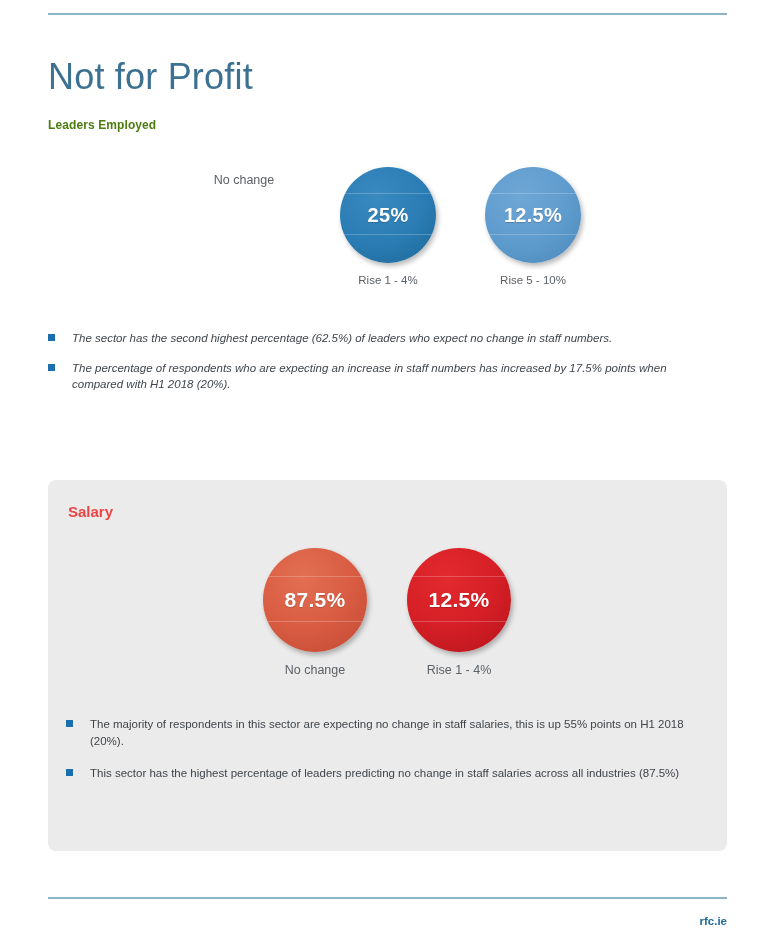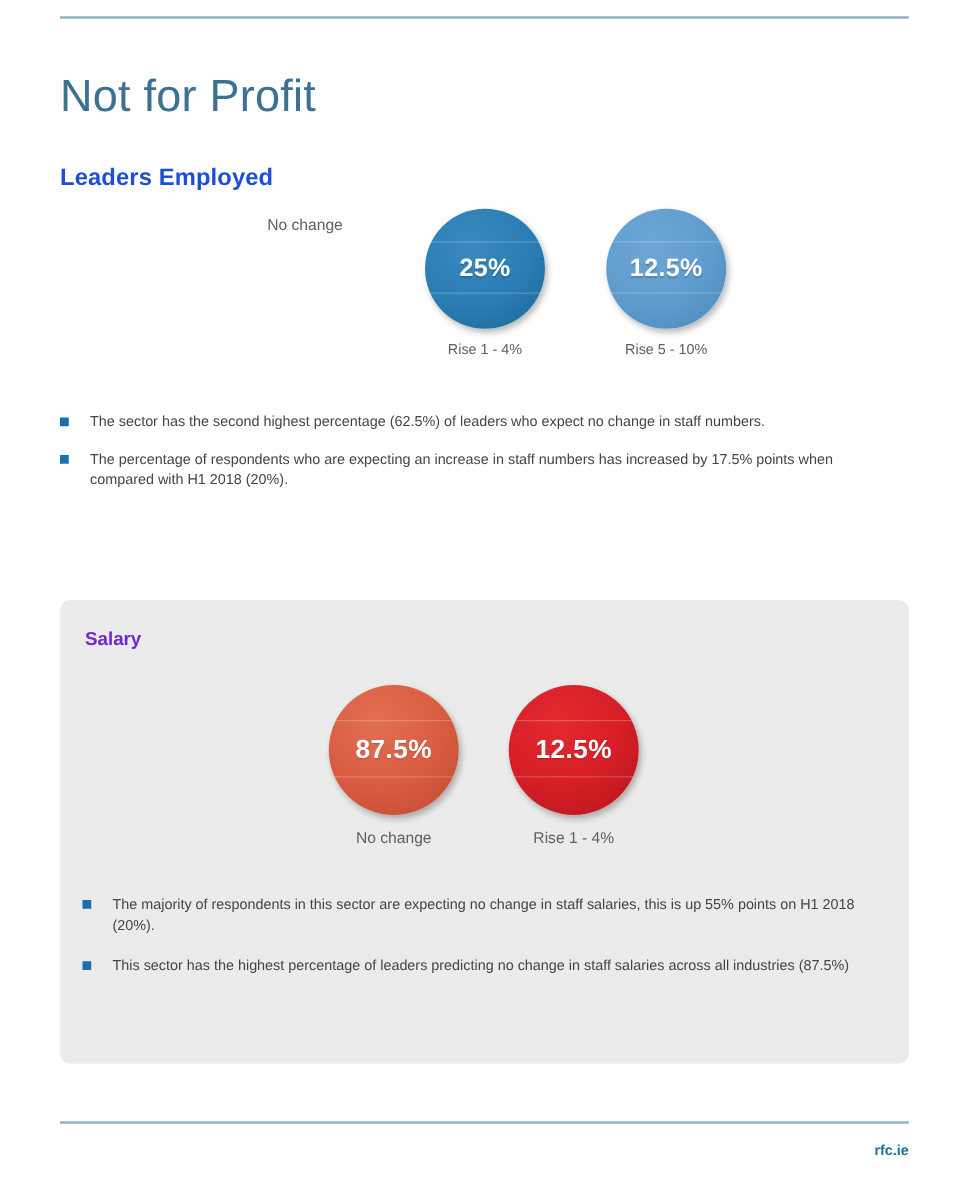--- a/index.html
+++ b/index.html
@@ -40,24 +40,24 @@
     top: 55px;
     font-size: 36px;
     font-weight: 400;
     color: #3c7191;
     letter-spacing: 0.2px;
     line-height: 1.2;
   }
   .section-heading {
     position: absolute;
     left: 48px;
-    top: 132px;
-    font-size: 19px;
-    font-weight: bold;
-    color: #1d4ed8;
+    top: 118px;
+    font-size: 12px;
+    font-weight: bold;
+    color: #4d7c0f;
     letter-spacing: 0.1px;
   }
 
   
   .circle-row {
     position: absolute;
     left: 0;
     top: 0;
     width: 766px;
   }
@@ -109,21 +109,21 @@
     height: 371px;
     background: #ebebeb;
     border-radius: 8px;
   }
   .panel-heading {
     position: absolute;
     left: 68px;
     top: 503px;
     font-size: 15px;
     font-weight: bold;
-    color: #6d28d9;
+    color: #ef4444;
   }
 
   
   .bullets {
     position: absolute;
   }
   .bullet {
     position: relative;
     display: flex;
     align-items: flex-start;
@@ -136,21 +136,21 @@
     background: #1a6fae;
     margin-top: 4px;
     margin-right: 17px;
   }
   .bullet-text {
     font-size: 11.5px;
     line-height: 1.45;
     color: #3f454b;
   }
 
-  .bullets-leaders { left: 48px; top: 330px; width: 660px; }
+  .bullets-leaders { left: 48px; top: 330px; width: 660px; font-style: italic; }
   .bullets-salary  { left: 66px; top: 716px; width: 648px; }
   .bullets-salary .bullet { margin-bottom: 16px; }
 
   
   .footer-brand {
     position: absolute;
     right: 39px;
     top: 915px;
     font-size: 11.5px;
     font-weight: bold;

